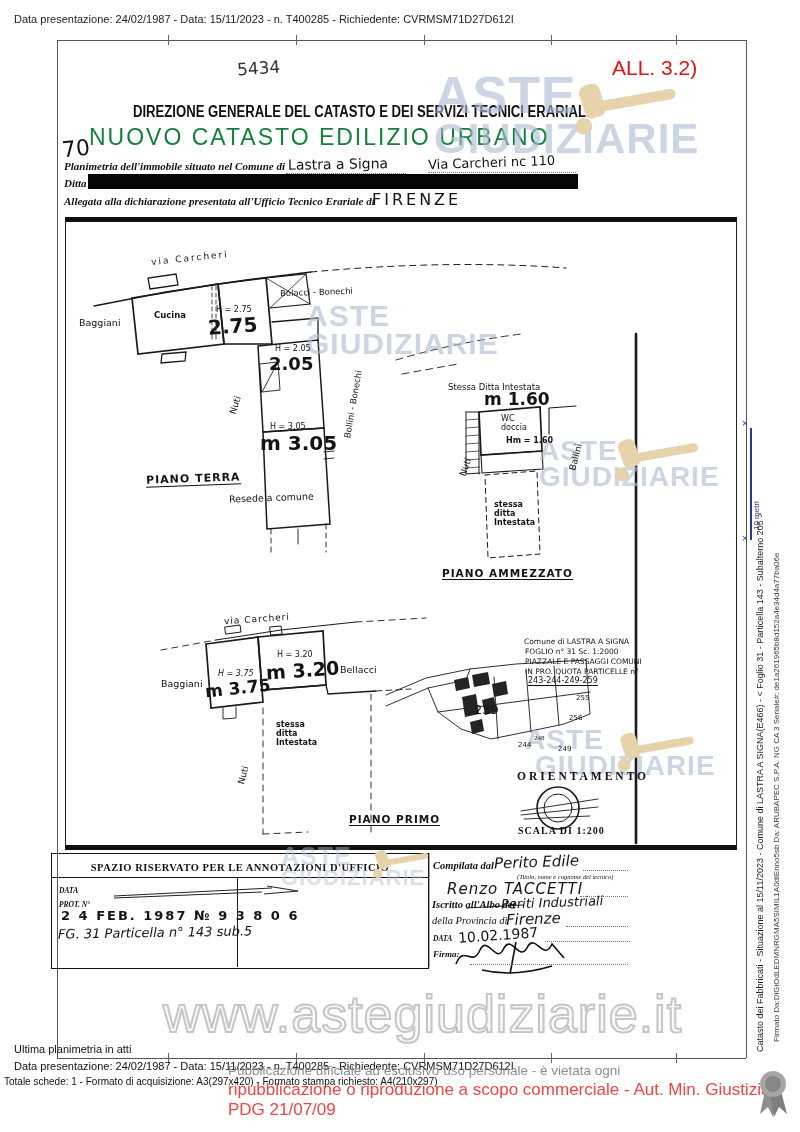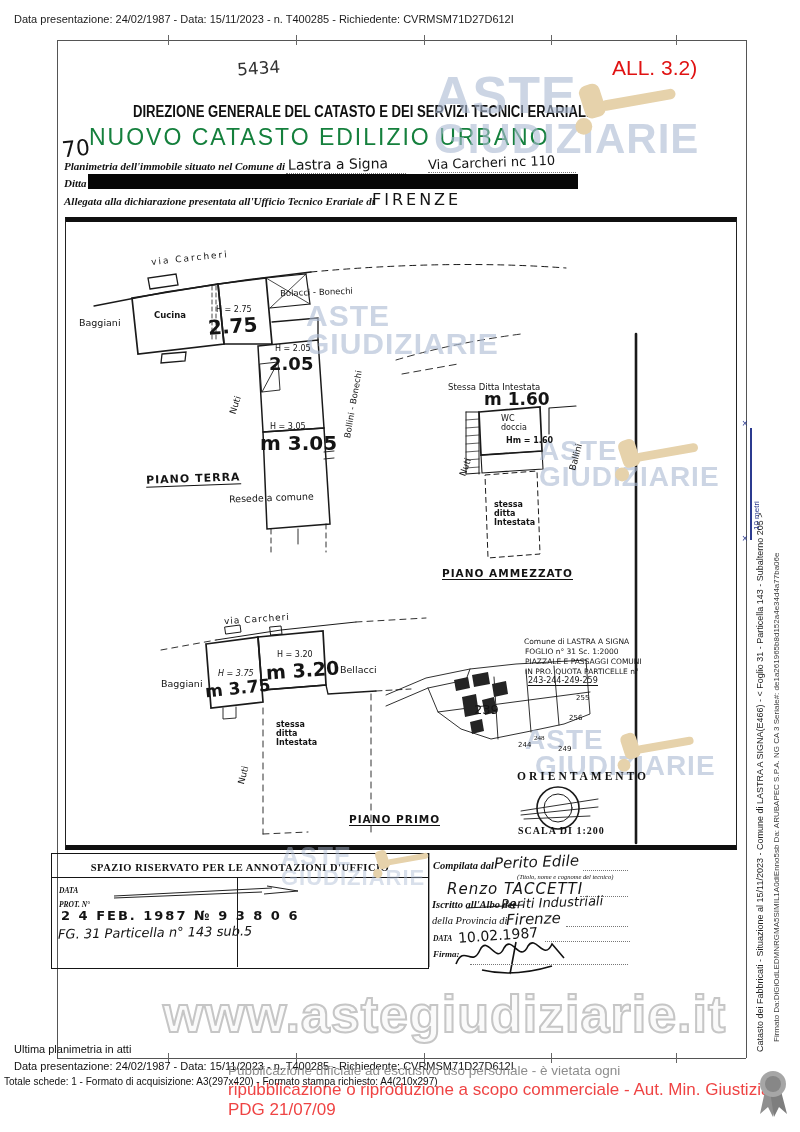--- a/index.html
+++ b/index.html
@@ -268,21 +268,21 @@
   <div class="abs dots" style="left:566px;top:925px;width:62px;"></div>
   <div class="abs serif" style="left:433px;top:934px;font-size:7.5px;font-style:italic;font-weight:bold;">DATA</div>
   <div class="abs hand" style="left:458px;top:927px;font-size:14px;transform:rotate(-4deg);">10.02.1987</div>
   <div class="abs dots" style="left:545px;top:940px;width:85px;"></div>
   <div class="abs serif" style="left:433px;top:949px;font-size:9px;font-style:italic;font-weight:bold;">Firma:</div>
   <svg class="deco" style="left:452px;top:936px;width:132px;height:40px;" viewBox="0 0 132 40">
     <path d="M4,28 C12,8 20,32 28,14 C36,-2 44,30 52,12 C60,-2 68,28 76,10 C84,-2 92,26 100,8 L112,22 M30,34 C55,40 80,36 100,30 M64,6 L58,38" stroke="#111" fill="none" stroke-width="1.6"></path>
   </svg>
   <div class="abs dots" style="left:470px;top:963px;width:158px;"></div>
 
-  <div class="abs" style="left:163px;top:984px;font-size:52px;font-weight:bold;letter-spacing:1px;white-space:nowrap;
+  <div class="abs" style="left:163px;top:984px;font-size:52px;font-weight:normal;letter-spacing:1px;white-space:nowrap;
        font-family:'Liberation Sans',sans-serif;color:rgba(235,235,235,.25);-webkit-text-stroke:2px #c6c6c6;">www.astegiudiziarie.it</div>
 
   <div class="abs sans" style="left:14px;top:1043px;font-size:11px;">Ultima planimetria in atti</div>
   <div class="abs sans" style="left:14px;top:1060px;font-size:11px;">Data presentazione: 24/02/1987 - Data: 15/11/2023 - n. T400285 - Richiedente: CVRMSM71D27D612I</div>
   <div class="abs sans" style="left:4px;top:1076px;font-size:10px;text-align:right;">Totale schede: 1 - Formato di acquisizione: A3(297x420) - Formato stampa richiesto: A4(210x297)</div>
   <div class="abs sans" style="left:228px;top:1063px;font-size:13.5px;color:#8d8d8d;">Pubblicazione ufficiale ad esclusivo uso personale - è vietata ogni</div>
   <div class="abs sans" style="left:228px;top:1080px;font-size:17px;color:#ef4444;">ripubblicazione o riproduzione a scopo commerciale - Aut. Min. Giustizia PDG 21/07/09</div>
 
   <div class="abs sans vrt" style="left:755px;top:1052px;width:1015px;font-size:9px;color:#222;">Catasto dei Fabbricati - Situazione al 15/11/2023 - Comune di LASTRA A SIGNA(E466) - &lt;  Foglio 31 - Particella 143 - Subalterno 205 &gt;</div>
   <div class="abs sans vrt" style="left:772px;top:1042px;width:480px;font-size:8px;color:#3a3a3a;">Firmato Da:DiGiOdLEDMNRGMA5SIMIL1A0diEnno5sb Da: ARUBAPEC S.P.A. NG CA 3 Seriale#: de1a261965b8d152a4e34d4a77ba06e</div>

